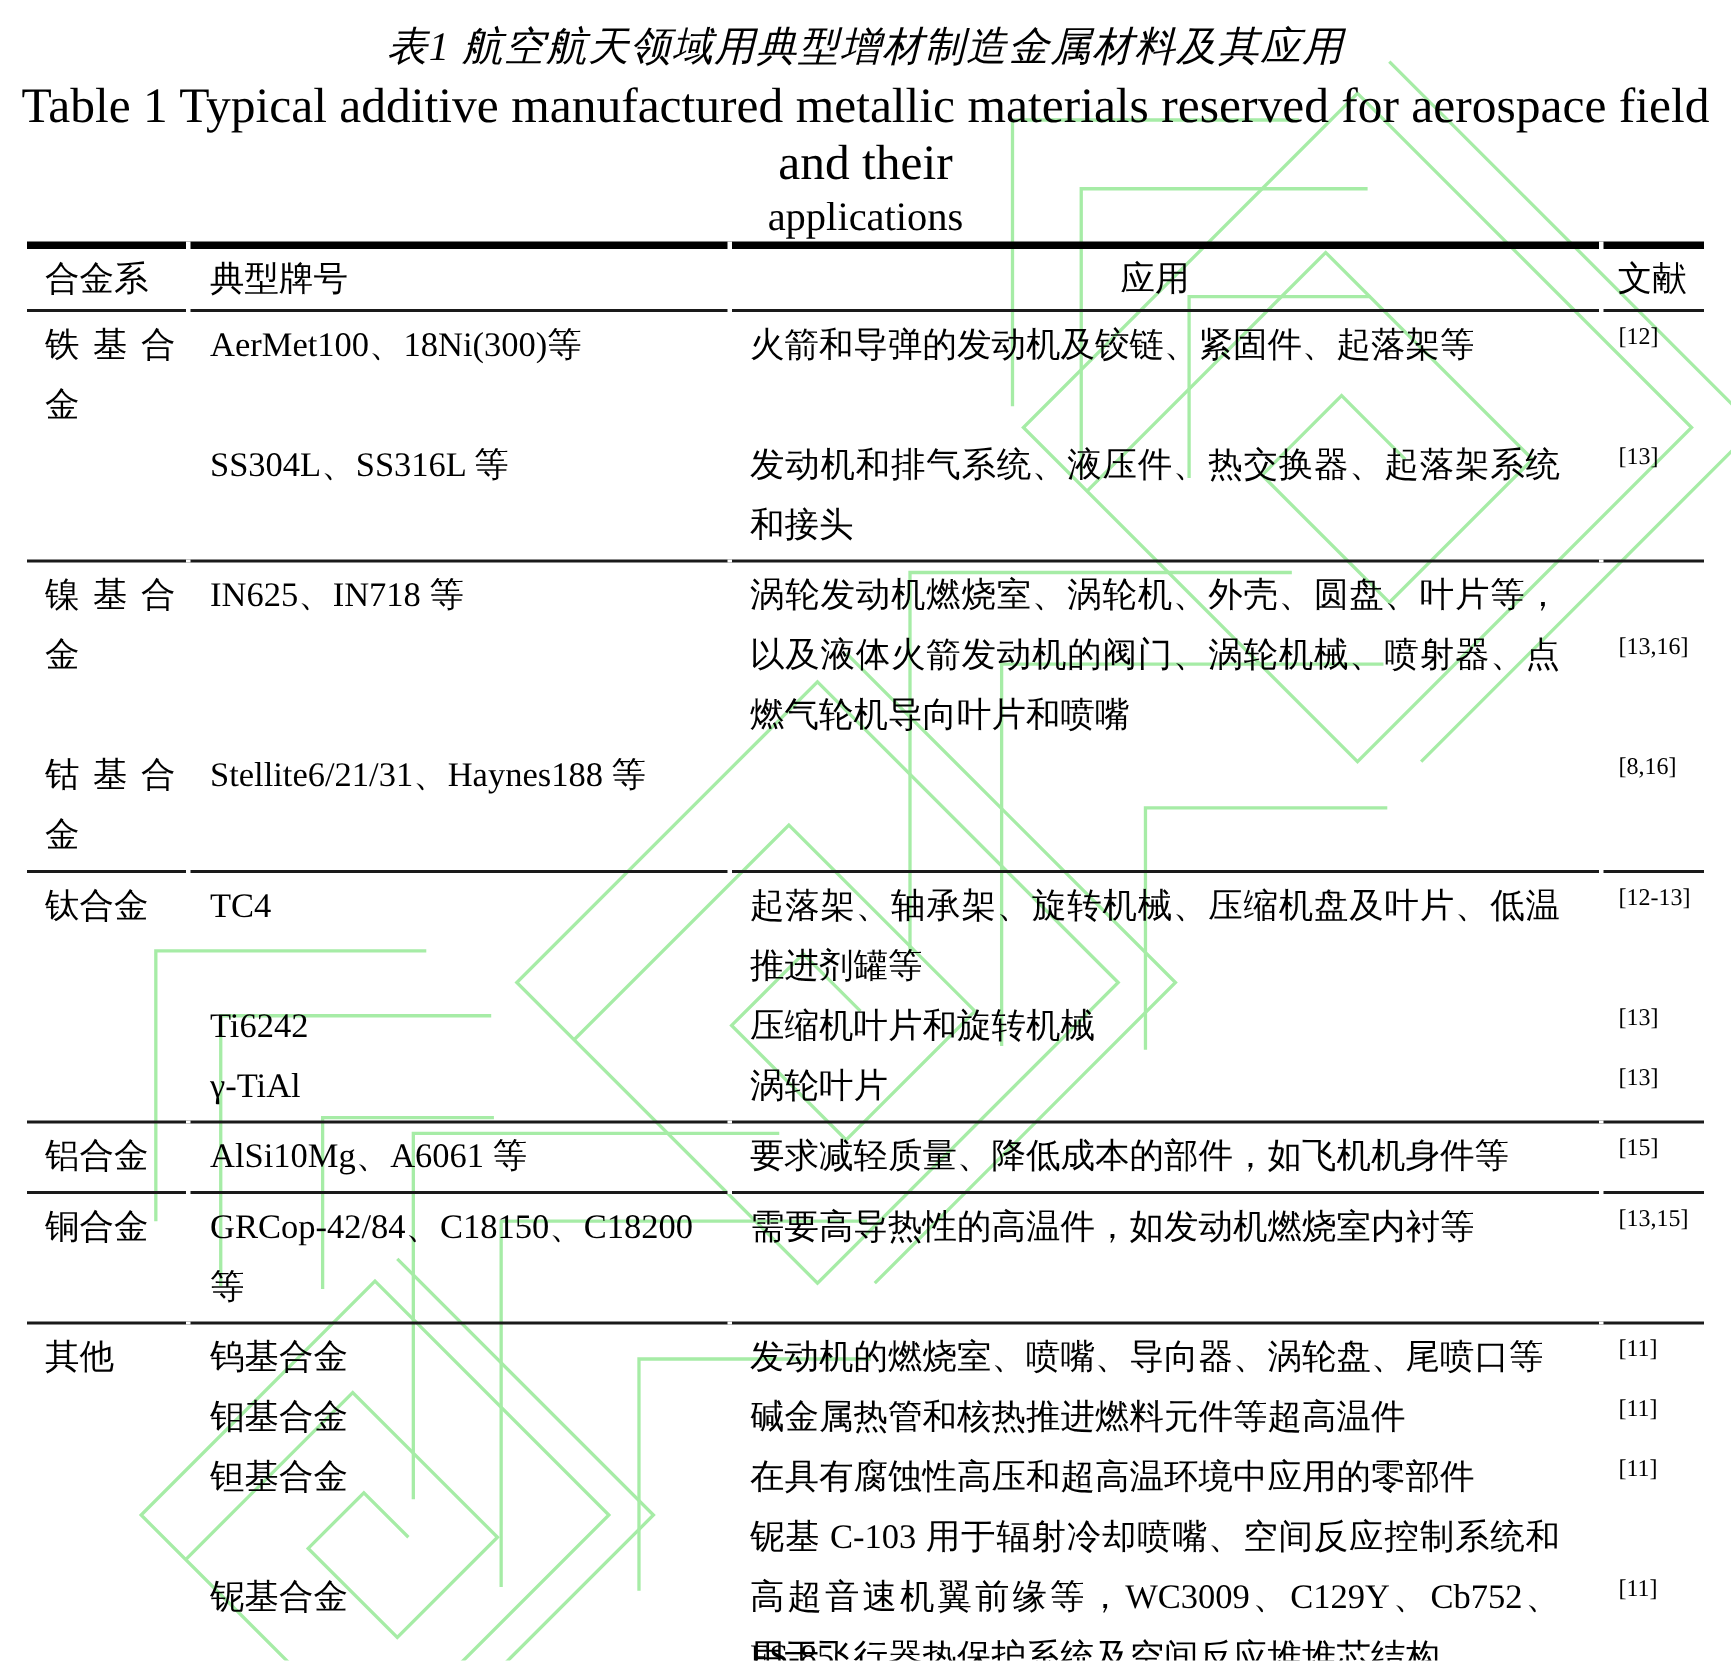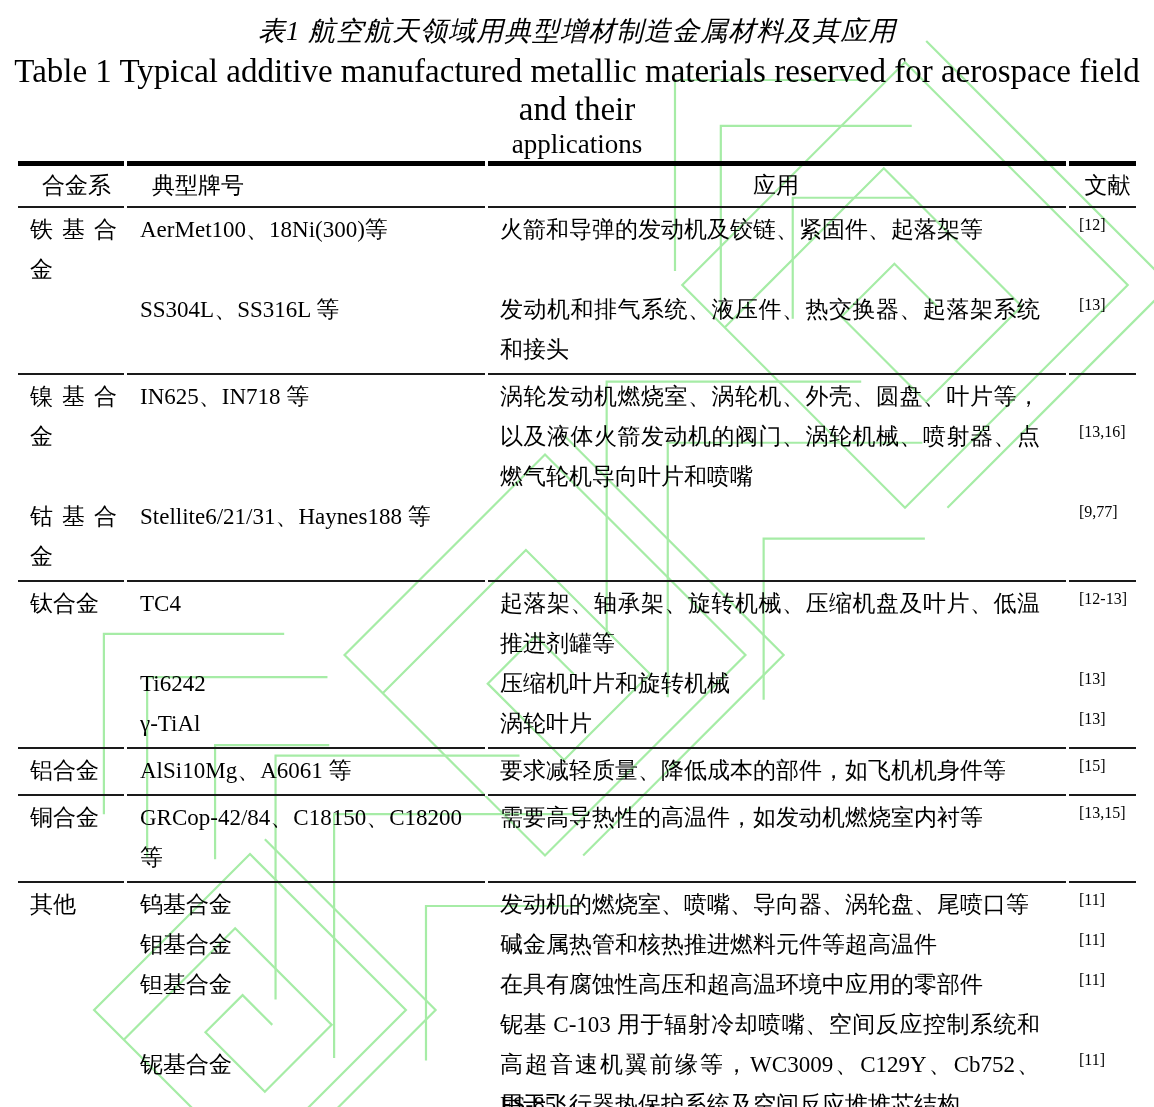--- a/index.html
+++ b/index.html
@@ -38,21 +38,21 @@
     text-justify:inter-character;
   }
   .c1 .alloy-block{
     text-align:justify;text-align-last:auto;
     font-size:23px;line-height:40px;
   }
   .ln.blank{visibility:hidden;}
   .ref-ln{height:40px;font-size:16px;line-height:22px;padding-top:4px;box-sizing:border-box;white-space:nowrap;}
 
   
-  .hdr .ln{font-size:23px;margin-left:12px;}
+  .hdr .ln{font-size:23px;}
   .hdr .c3 .ln{text-align:center;padding-right:0;}
   .hdr .c4 .ln{text-align:center;padding-left:0;}
   .hdr{padding:0;}
   .hdr .c4{padding-left:0;}
 </style>
 </head>
 <body>
 
 <svg id="watermark" width="1154" height="1107" viewBox="0 0 1154 1107">
   <defs>
@@ -153,21 +153,21 @@
           </div>
           <div class="c3">
             <div class="ln fill">涡轮发动机燃烧室、涡轮机、外壳、圆盘、叶片等，</div>
             <div class="ln fill">以及液体火箭发动机的阀门、涡轮机械、喷射器、点</div>
             <div class="ln">燃气轮机导向叶片和喷嘴</div>
           </div>
           <div class="c4">
             <div class="ref-ln blank">&nbsp;</div>
             <div class="ref-ln">[13,16]</div>
             <div class="ref-ln blank">&nbsp;</div>
-            <div class="ref-ln">[9,77]</div>
+            <div class="ref-ln">[8,16]</div>
           </div>
         </div>
         <div class="rule thin">
           <i class="b1"></i>
           <i class="b2"></i>
           <i class="b3"></i>
         </div>
         <div class="grp">
           <div class="c1">
             <div class="alloy-block">钛合金</div>

